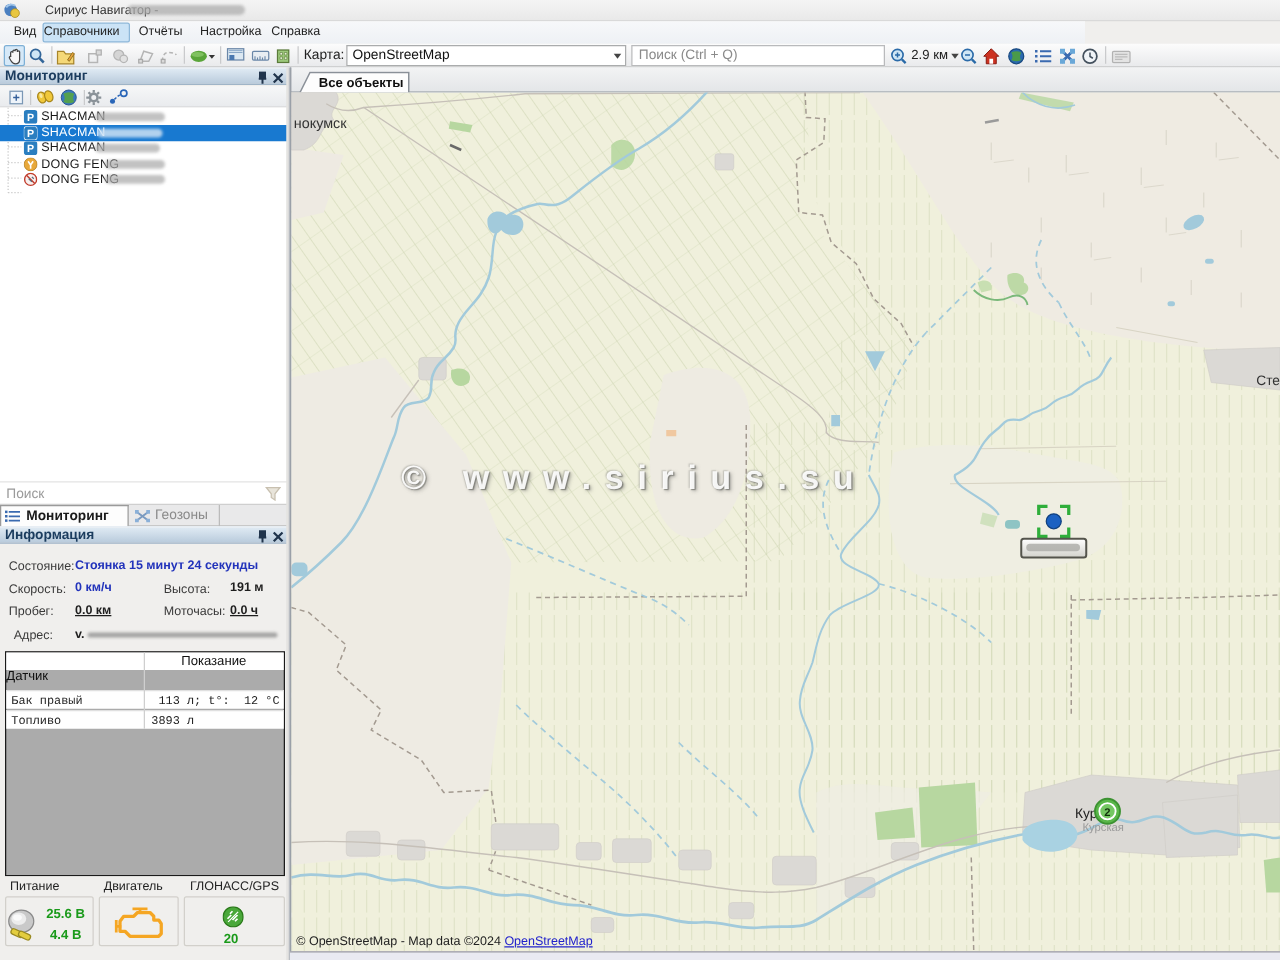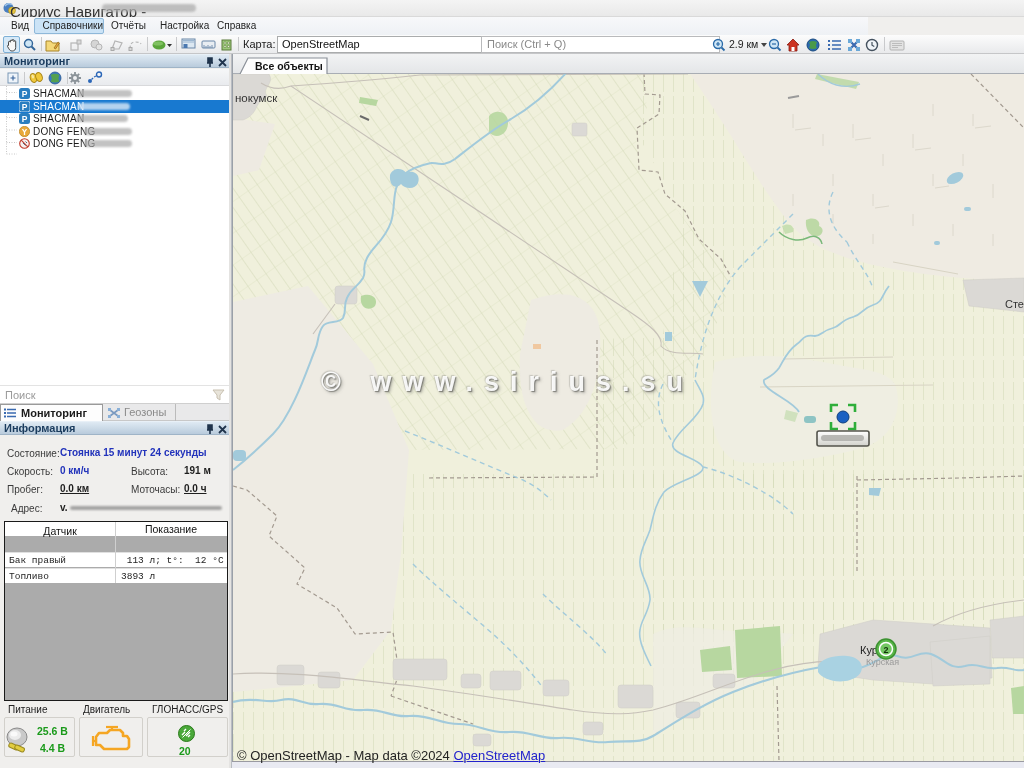--- a/index.html
+++ b/index.html
@@ -1,20 +1,20 @@
 <!DOCTYPE html>
 <html><head><meta charset="utf-8">
 <style>
 *{margin:0;padding:0;box-sizing:border-box}
 html,body{width:1024px;height:768px;overflow:hidden}
 body{font-family:"Liberation Sans",sans-serif;position:relative;background:#f0efed;font-size:11px;color:#1e1e1e}
 .abs{position:absolute}
 
 #titlebar{left:0;top:0;width:1024px;height:17px;background:linear-gradient(#f4f4f4,#e9e9e9);border-bottom:1px solid #d9d9d9}
-#titlebar .txt{position:absolute;left:10px;top:3px;font-size:15px;color:#333}
+#titlebar .txt{position:absolute;left:36px;top:3px;font-size:10px;color:#333}
 .smudge{position:absolute;background:#aeaeae;border-radius:4px;filter:blur(1.2px);opacity:.75}
 
 #menubar{left:0;top:17px;width:868px;height:18px;background:linear-gradient(#f7f8fa,#eef1f5)}
 #menubar span{position:absolute;top:2px;height:14px;line-height:14px;font-size:10px;color:#222}
 #menubar .sel{background:#cbe3f6;border:1px solid #8eb8d9;border-radius:2px;padding:0 6px;top:1px;height:16px;line-height:14px}
 
 #toolbar{left:0;top:35px;width:1024px;height:19px;background:linear-gradient(#fcfcfc,#e9eaec);border-bottom:1px solid #c5c6c8}
 .tsep{position:absolute;top:2px;width:1px;height:14px;background:#c9cacc}
 .tbtn{position:absolute;top:1px;width:17px;height:17px}
 .tbtn.on{background:#d6e9f8;border:1px solid #7eb0d6;border-radius:2px}
@@ -54,39 +54,39 @@
 
 #gauges{left:0;top:647px;width:232px;height:67px;background:#f0efed}
 .gbox{position:absolute;top:16px;height:40px;border:1px solid #d2d0cb;border-radius:2px;background:#f0efed}
 .glbl{position:absolute;top:3px;font-size:10px;color:#222}
 .gval{position:absolute;font-size:10.5px;font-weight:bold;color:#1a9a1a}
 
 #maparea{left:232px;top:54px;width:792px;height:714px;background:#eceef0}
 #tabstrip{position:absolute;left:0;top:0;width:792px;height:20px;background:linear-gradient(#f2f3f4,#e4e6e8);border-left:1px solid #9aa0a8;border-bottom:1px solid #a8adb4}
 #mapcanvas{position:absolute;left:1px;top:20px;width:791px;height:687px}
 #mapbottom{position:absolute;left:0;top:707px;width:792px;height:7px;background:#e9eaf2;border-top:1px solid #9a9aa2}
-#attrib{position:absolute;left:4px;top:674px;font-size:13px;color:#222;z-index:30}
+#attrib{position:absolute;left:4px;top:674px;font-size:10px;color:#222;z-index:30}
 #attrib a{color:#2222cc;text-decoration:underline}
 #watermark{position:absolute;left:88px;top:293px;z-index:25;font-size:27px;font-weight:bold;letter-spacing:11px;color:rgba(255,255,255,.92);text-shadow:1px 1px 1px rgba(105,105,100,.75), -1px -1px 1px rgba(150,150,145,.45), 2px 2px 3px rgba(120,120,115,.5);white-space:nowrap}
 </style></head>
 <body>
 
 <div class="abs" id="titlebar">
   <svg class="abs" style="left:3px;top:2px" width="13" height="13" viewBox="0 0 13 13">
     <circle cx="5.5" cy="6" r="5" fill="#4a7fc0"></circle>
       <path d="M2 4 A5 5 0 0 1 9 2.5" fill="none" stroke="#9fc4e8" stroke-width="1.5"></path>
     <circle cx="9" cy="8.5" r="3.5" fill="#e8c63f" stroke="#a88a20" stroke-width=".6"></circle>
   </svg>
   <span class="txt">Сириус Навигатор - </span>
   <div class="smudge" style="left:102px;top:4px;width:94px;height:8px"></div>
 </div>
 
 <div class="abs" id="menubar">
   <span style="left:11px">Вид</span>
-  <span class="sel" style="left:34px;width:70px;text-align:right;padding:0">Справочники</span>
+  <span class="sel" style="left:34px;width:70px;text-align:left;padding:0">Справочники</span>
   <span style="left:111px">Отчёты</span>
   <span style="left:160px">Настройка</span>
   <span style="left:217px">Справка</span>
 </div>
 
 <div class="abs" id="toolbar">
   <div class="tbtn on" style="left:3px"></div>
   <svg class="abs" style="left:5px;top:3px" width="14" height="14" viewBox="0 0 14 14">
       <path d="M3.5 7 V4.2 a.9.9 0 0 1 1.8 0 V3 a.9.9 0 0 1 1.8 0 v-.6 a.9.9 0 0 1 1.8 0 V3.6 a.9.9 0 0 1 1.8 0 V9.5 c0 2.2-1.4 3.5-3.4 3.5 c-1.8 0-2.6-.7-3.4-2.2 L2.6 8.6 c-.5-.9.4-1.9 1.4-1.3 Z" fill="#f7f7f7" stroke="#444" stroke-width="1"></path>
     </svg>
@@ -132,21 +132,21 @@
       <rect x="1" y="1" width="13" height="7" rx="1" fill="#e8edf2" stroke="#6a87a8"></rect>
       <path d="M3 8 v-3 M5 8 v-2 M7 8 v-3 M9 8 v-2 M11 8 v-3" stroke="#6a87a8" stroke-width=".9"></path>
     </svg>
   <svg class="abs" style="left:220px;top:3px" width="13" height="13" viewBox="0 0 13 13">
       <rect x="2" y="2" width="9" height="10" fill="#9cc87a" stroke="#5a7a3a"></rect>
       <path d="M4 4 h2 v2 h-2z M7.5 4 h2 v2 h-2z M4 7.5 h2 v2 h-2z M7.5 7.5 h2 v2 h-2z" fill="#e8f0d8" stroke="#5a7a3a" stroke-width=".5"></path>
     </svg>
   <div class="tsep" style="left:238px"></div>
   <span class="lbl" style="left:243px">Карта:</span>
   <div class="combo" style="left:277px;width:224px">OpenStreetMap<div class="arr"></div></div>
-  <div class="searchbox" style="left:481px;width:239px">Поиск (Ctrl + Q)</div>
+  <div class="searchbox" style="left:505px;width:203px">Поиск (Ctrl + Q)</div>
   <svg class="abs" style="left:712px;top:3px" width="14" height="14" viewBox="0 0 14 14">
       <circle cx="6" cy="6" r="4.5" fill="#cfe6f5" stroke="#2a6aa8" stroke-width="1.3"></circle>
       <path d="M4 6 h4 M6 4 v4" stroke="#2a6aa8" stroke-width="1.2"></path>
       <line x1="9.5" y1="9.5" x2="12.5" y2="12.5" stroke="#2a6aa8" stroke-width="1.8"></line>
     </svg>
   <span class="lbl" style="left:729px;font-size:10.5px">2.9 км</span>
   <div class="arr abs" style="left:761px;top:8px;position:absolute;width:0;height:0;border:3px solid transparent;border-top:4px solid #444"></div>
   <svg class="abs" style="left:768px;top:3px" width="14" height="14" viewBox="0 0 14 14">
       <circle cx="6" cy="6" r="4.5" fill="#cfe6f5" stroke="#2a6aa8" stroke-width="1.3"></circle>
       <path d="M4 6 h4" stroke="#2a6aa8" stroke-width="1.2"></path>
@@ -306,21 +306,21 @@
     <span class="ilbl" style="left:7px;top:48px">Пробег:</span>
       <span class="ival" style="left:60px;top:47px;text-decoration:underline">0.0 км</span>
     <span class="ilbl" style="left:131px;top:48px">Моточасы:</span>
       <span class="ival" style="left:184px;top:47px;text-decoration:underline">0.0 ч</span>
     <span class="ilbl" style="left:11px;top:67px">Адрес:</span>
       <span class="ival" style="left:60px;top:66px">v.</span>
     <div class="smudge" style="left:70px;top:70px;width:152px;height:3.5px;background:#8a8a8a;border-radius:2px"></div>
   </div>
   <div class="abs" id="stable">
     <div class="shead">
-        <span style="position:absolute;left:0;top:3px;width:110px;text-align:center">Датчик</span>
+        <span style="position:absolute;left:0;top:13px;width:110px;text-align:left">Датчик</span>
         <span style="position:absolute;left:110px;top:1px;width:112px;text-align:center">Показание</span>
       </div>
     <div class="srow" style="top:30px;border-top:1px solid #e0e0e0">
         <span class="c1">Бак правый</span>
         <span class="c2"> 113 л; t°:  12 °C</span>
       </div>
     <div class="srow" style="top:46px;border-top:1px solid #e0e0e0">
         <span class="c1">Топливо</span>
         <span class="c2">3893 л</span>
       </div>

